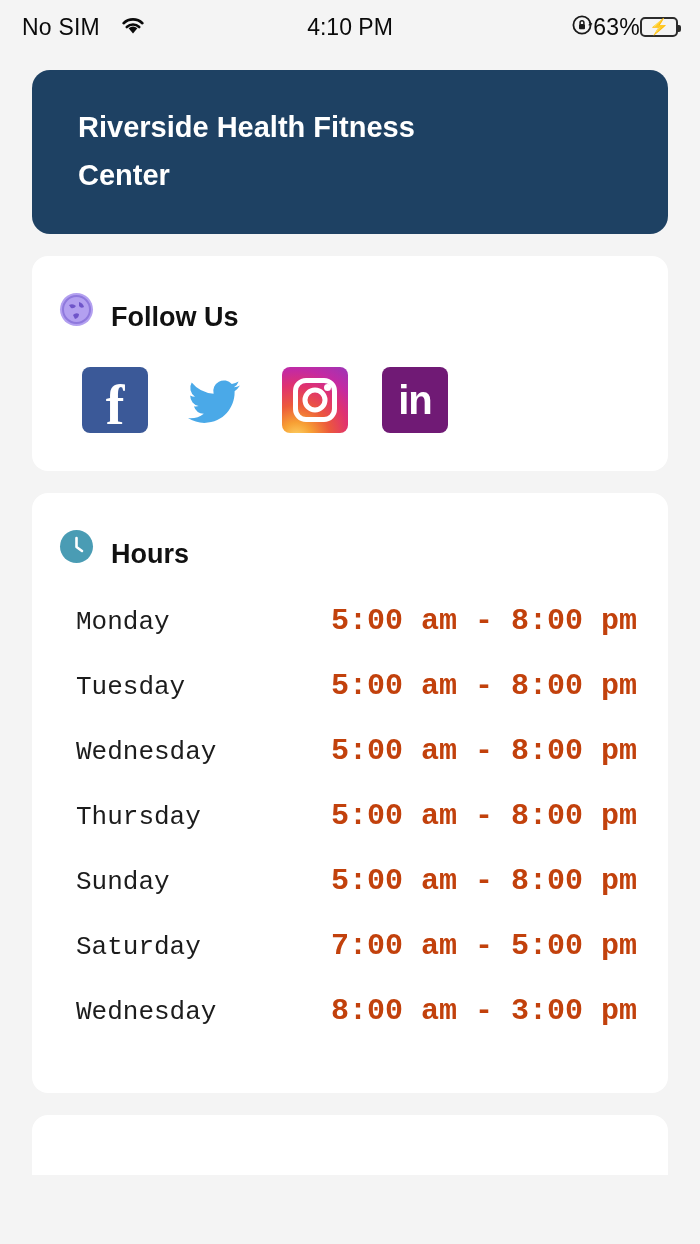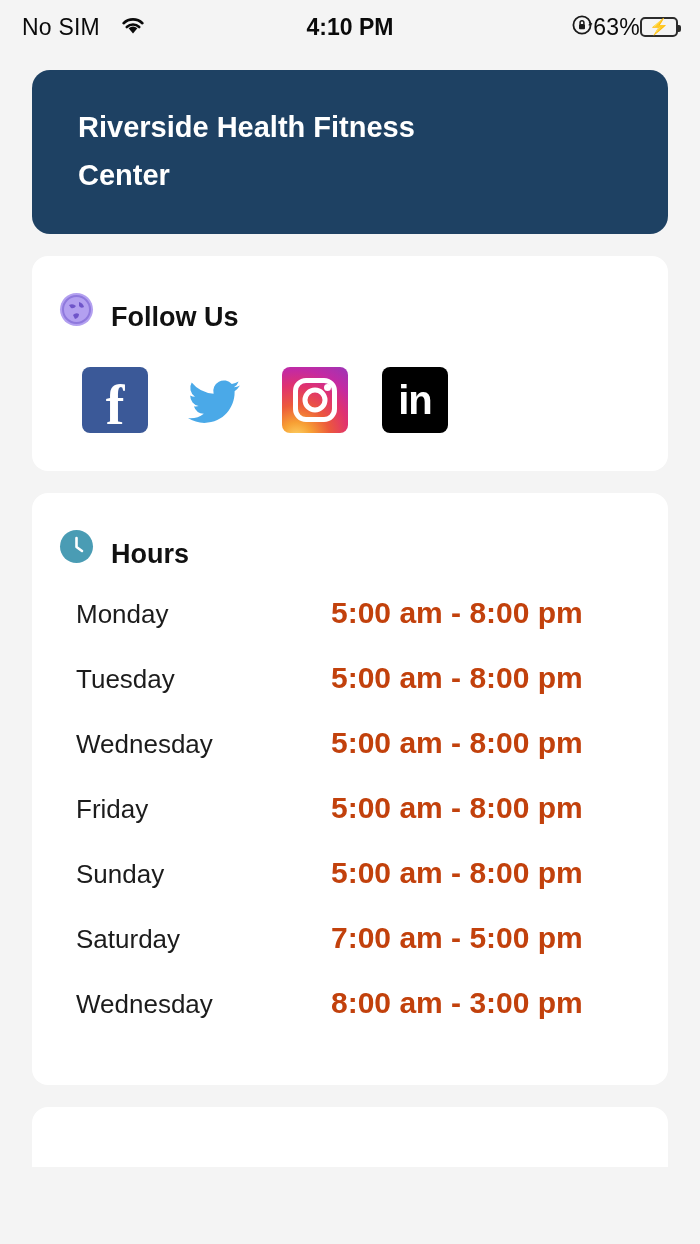--- a/index.html
+++ b/index.html
@@ -13,21 +13,21 @@
 
   
   .statusbar {
     height: 54px; display: flex; align-items: center;
     padding: 0 22px; position: relative;
   }
   .sb-left { display: flex; align-items: center; gap: 20px; }
   .sb-text { font-size: 23px; color: #0a0a0a; letter-spacing: .2px; }
   .sb-center {
     position: absolute; left: 0; right: 0; text-align: center;
-    font-size: 23px; font-weight: 700; color: #0a0a0a; pointer-events: none;
+    font-size: 23px; font-weight: 400; color: #0a0a0a; pointer-events: none;
   }
   .sb-right {
     margin-left: auto; display: flex; align-items: center; 
     position: relative; z-index: 2;
   }
   .battery {
     width: 38px; height: 20px; border: 2px solid #2c2c2c; border-radius: 5px;
     position: relative; padding: 2px;
   }
   .battery::after {
@@ -67,36 +67,36 @@
   .icon-circle { width: 33px; height: 33px; border-radius: 50%; flex: 0 0 auto; position: relative; }
   .globe-ic { background: #b3a0f0; }
   .clock-ic { background: #4a9cb4; }
 
   
   .social-row { display: flex; gap: 34px; padding: 28px 22px 4px 22px; }
   .social { width: 66px; height: 66px; cursor: pointer; flex: 0 0 auto; position: relative; }
   .sq { width: 100%; height: 100%; border-radius: 8px; display: flex; align-items: center; justify-content: center; }
   .fb { background: #3b5998; }
   .fb-f { color: #fff; font-size: 56px; font-weight: 700; line-height: 54px; font-family: "Liberation Serif", serif; margin-top: 10px; }
-  .li { background: #000000; justify-content: center; }
+  .li { background: #701a75; justify-content: center; }
   .li-in { color: #fff; font-size: 40px; font-weight: 700; line-height: 40px; letter-spacing: -1px; }
   .ig {
     background: radial-gradient(circle at 22% 108%, #fdd76a 0%, #f7a034 18%, #ec5a3b 38%, #e0326f 60%, #c32aa3 78%, #9b36b7 100%);
   }
   .ig-inner {
     position: absolute; inset: 11px; border: 5px solid #fff; border-radius: 13px;
   }
   .ig-lens {
     position: absolute; left: 50%; top: 50%; transform: translate(-50%,-50%);
     width: 25px; height: 25px; border: 5px solid #fff; border-radius: 50%;
   }
   .ig-dot { position: absolute; right: 17px; top: 17px; width: 7px; height: 7px; background: #fff; border-radius: 50%; }
 
   
-  .hours-list { margin-top: 26px; }
+  .hours-list { margin-top: 34px; font-family: Liberation Mono, monospace; }
   .hours-row {
     display: flex; align-items: baseline;
     padding: 0 0 0 16px; height: 65px;
   }
   .day { font-size: 26px; color: #1c1c1c; width: 255px; flex: 0 0 auto; font-weight: 400; }
   .time { font-size: 30px; color: #c2410c; font-weight: 700; }
 
   .card-cut { margin: 22px 32px 0 32px; background: #fff; border-radius: 16px 16px 0 0; padding: 30px 28px; height: 60px; overflow: hidden; }
 </style>
 </head>
@@ -197,21 +197,21 @@
       </div>
       <div class="hours-row">
         <span class="day">Tuesday</span>
         <span class="time">5:00 am - 8:00 pm</span>
       </div>
       <div class="hours-row">
         <span class="day">Wednesday</span>
         <span class="time">5:00 am - 8:00 pm</span>
       </div>
       <div class="hours-row">
-        <span class="day">Friday</span>
+        <span class="day">Thursday</span>
         <span class="time">5:00 am - 8:00 pm</span>
       </div>
       <div class="hours-row">
         <span class="day">Sunday</span>
         <span class="time">5:00 am - 8:00 pm</span>
       </div>
       <div class="hours-row">
         <span class="day">Saturday</span>
         <span class="time">7:00 am - 5:00 pm</span>
       </div>

